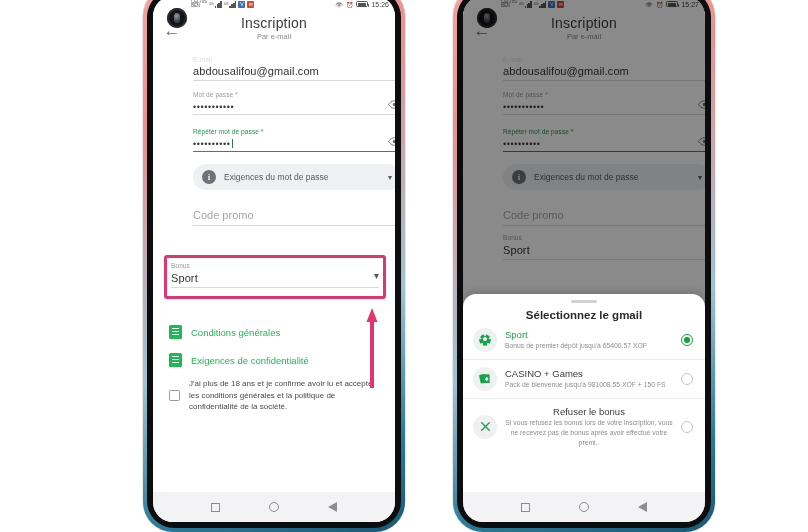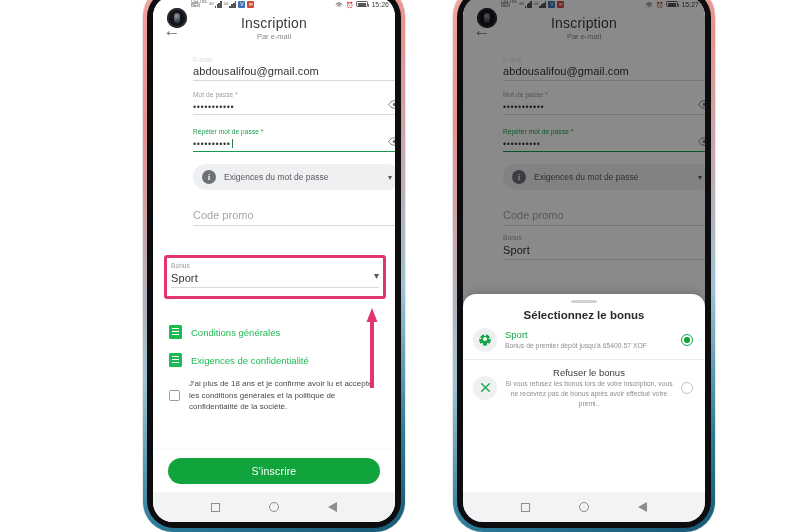--- a/index.html
+++ b/index.html
@@ -317,23 +317,20 @@
         <div class="linkrow">
           <span class="docicon"></span>
           <span class="lt">Exigences de confidentialité</span>
         </div>
         <div class="checkrow">
           <span class="chkbox"></span>
           <span class="chktext">J'ai plus de 18 ans et je confirme avoir lu et accepté les conditions générales et la politique de confidentialité de la société.</span>
         </div>
       </div>
 
-      <div class="submitwrap">
-        <div class="submitbtn">S'inscrire</div>
-      </div>
 
       <div class="navbar">
         <span class="nv square"></span>
         <span class="nv circle"></span>
         <span class="nv tri"></span>
       </div>
     </div>
   </div>
 
   <svg class="arrow" viewBox="0 0 12 82">
@@ -438,41 +435,55 @@
             <span class="chev" style="margin-bottom:6px;font-size:10px">▾</span>
           </div>
           <div class="fline"></div>
         </div>
       </div>
 
       <div class="dim"></div>
 
       <div class="sheet">
         <div class="grabber"></div>
-        <div class="sheettitle">Sélectionnez le bonus</div>
+        <div class="sheettitle">Sélectionnez le gmail</div>
 
         <div class="bonusrow">
           <span class="bicon">
             <svg width="14" height="14" viewBox="0 0 24 24">
               <circle cx="12" cy="12" r="10" fill="#16a34a"></circle>
               <path d="M12 6.3 L15.7 9 L14.3 13.4 L9.7 13.4 L8.3 9 Z" fill="#fff"></path>
               <circle cx="12" cy="3.4" r="1.7" fill="#fff"></circle>
               <circle cx="20" cy="9.2" r="1.7" fill="#fff"></circle>
               <circle cx="17" cy="19" r="1.7" fill="#fff"></circle>
               <circle cx="7" cy="19" r="1.7" fill="#fff"></circle>
               <circle cx="4" cy="9.2" r="1.7" fill="#fff"></circle>
             </svg>
           </span>
           <span class="btexts">
             <span class="bname green" style="display:block">Sport</span>
             <span class="bdesc" style="display:block">Bonus de premier dépôt jusqu'à 65400.57 XOF</span>
           </span>
           <span class="radio on"></span>
         </div>
 
+        <div class="bonusrow">
+          <span class="bicon">
+            <svg width="14" height="14" viewBox="0 0 24 24">
+              <rect x="3" y="4" width="10" height="15" rx="1.6" fill="#16a34a" transform="rotate(-12 8 11)"></rect>
+              <rect x="10" y="4" width="10" height="15" rx="1.6" fill="#16a34a"></rect>
+              <path d="M15 8 l3 4 -3 4 -3 -4 z" fill="#fff"></path>
+            </svg>
+          </span>
+          <span class="btexts">
+            <span class="bname" style="display:block">CASINO + Games</span>
+            <span class="bdesc" style="display:block">Pack de bienvenue jusqu'à 981008.55 XOF + 150 FS</span>
+          </span>
+          <span class="radio"></span>
+        </div>
 
         <div class="bonusrow">
           <span class="bicon">
             <svg width="13" height="13" viewBox="0 0 24 24">
               <path d="M5 5 L19 19 M19 5 L5 19" stroke="#16a34a" stroke-width="2.4" stroke-linecap="round"></path>
             </svg>
           </span>
           <span class="btexts">
             <span class="bname" style="display:block">Refuser le bonus</span>
             <span class="bdesc" style="display:block">Si vous refusez les bonus lors de votre inscription, vous ne recevrez pas de bonus après avoir effectué votre premi..</span>

